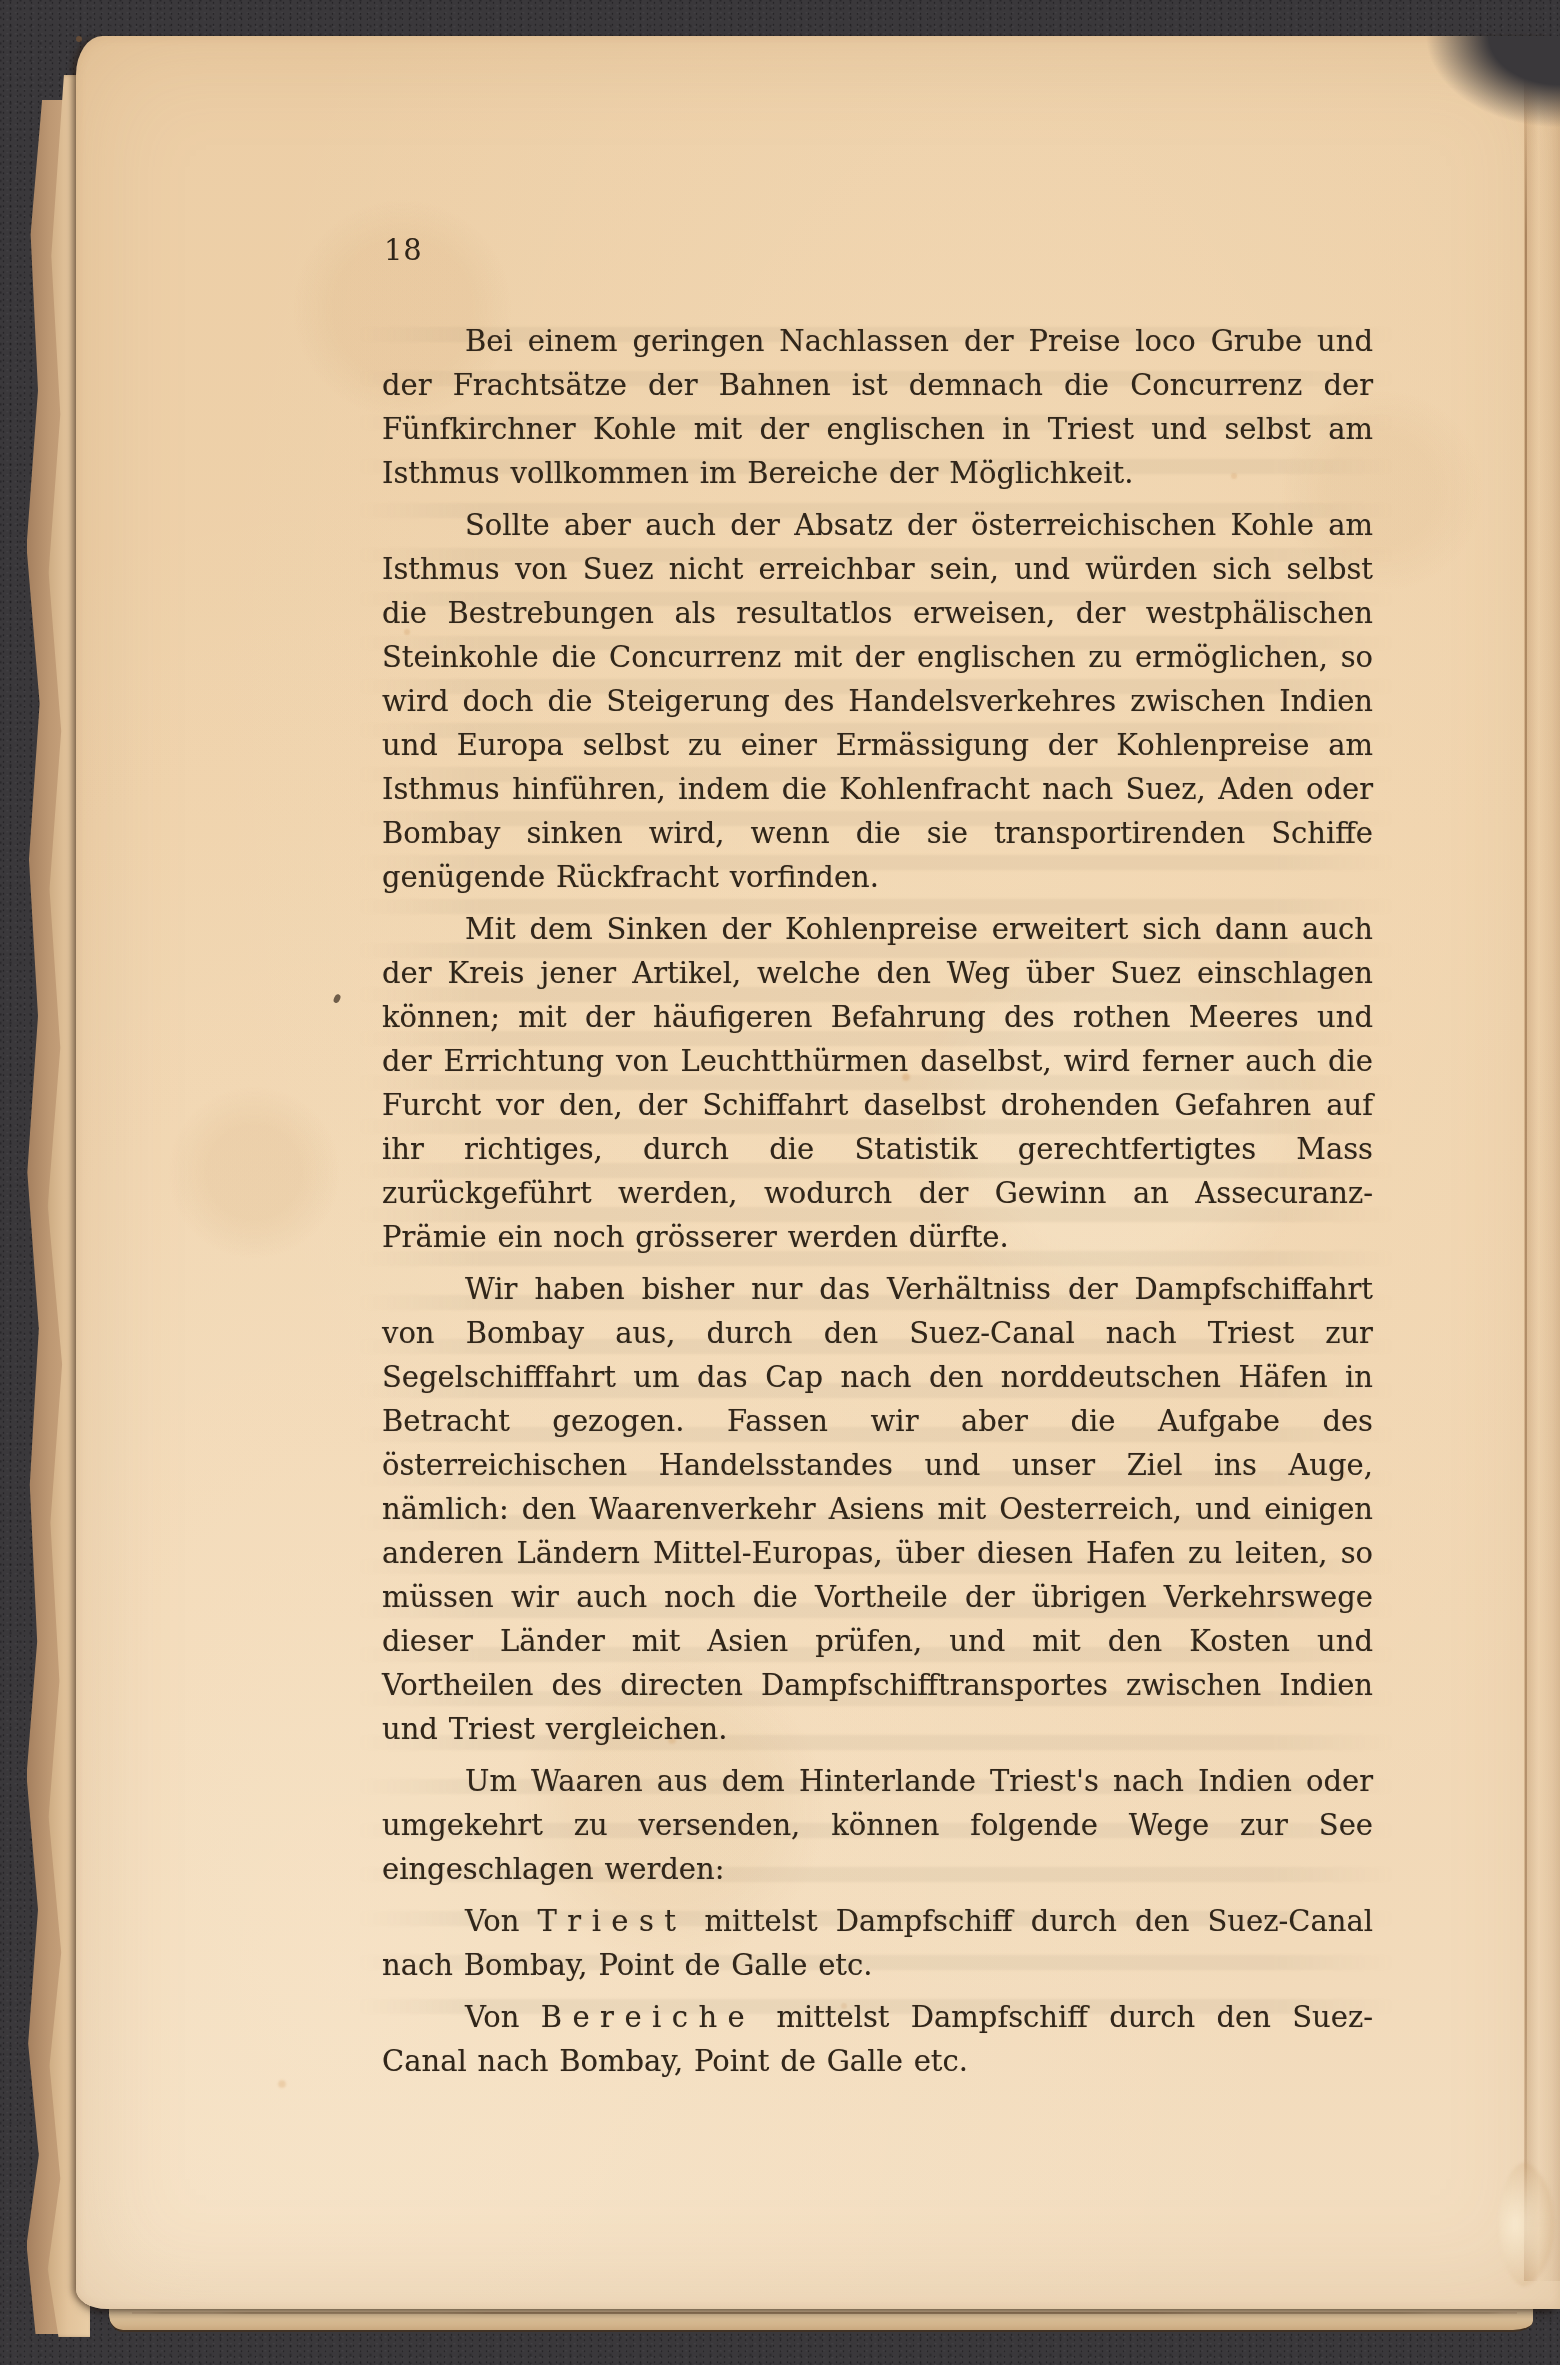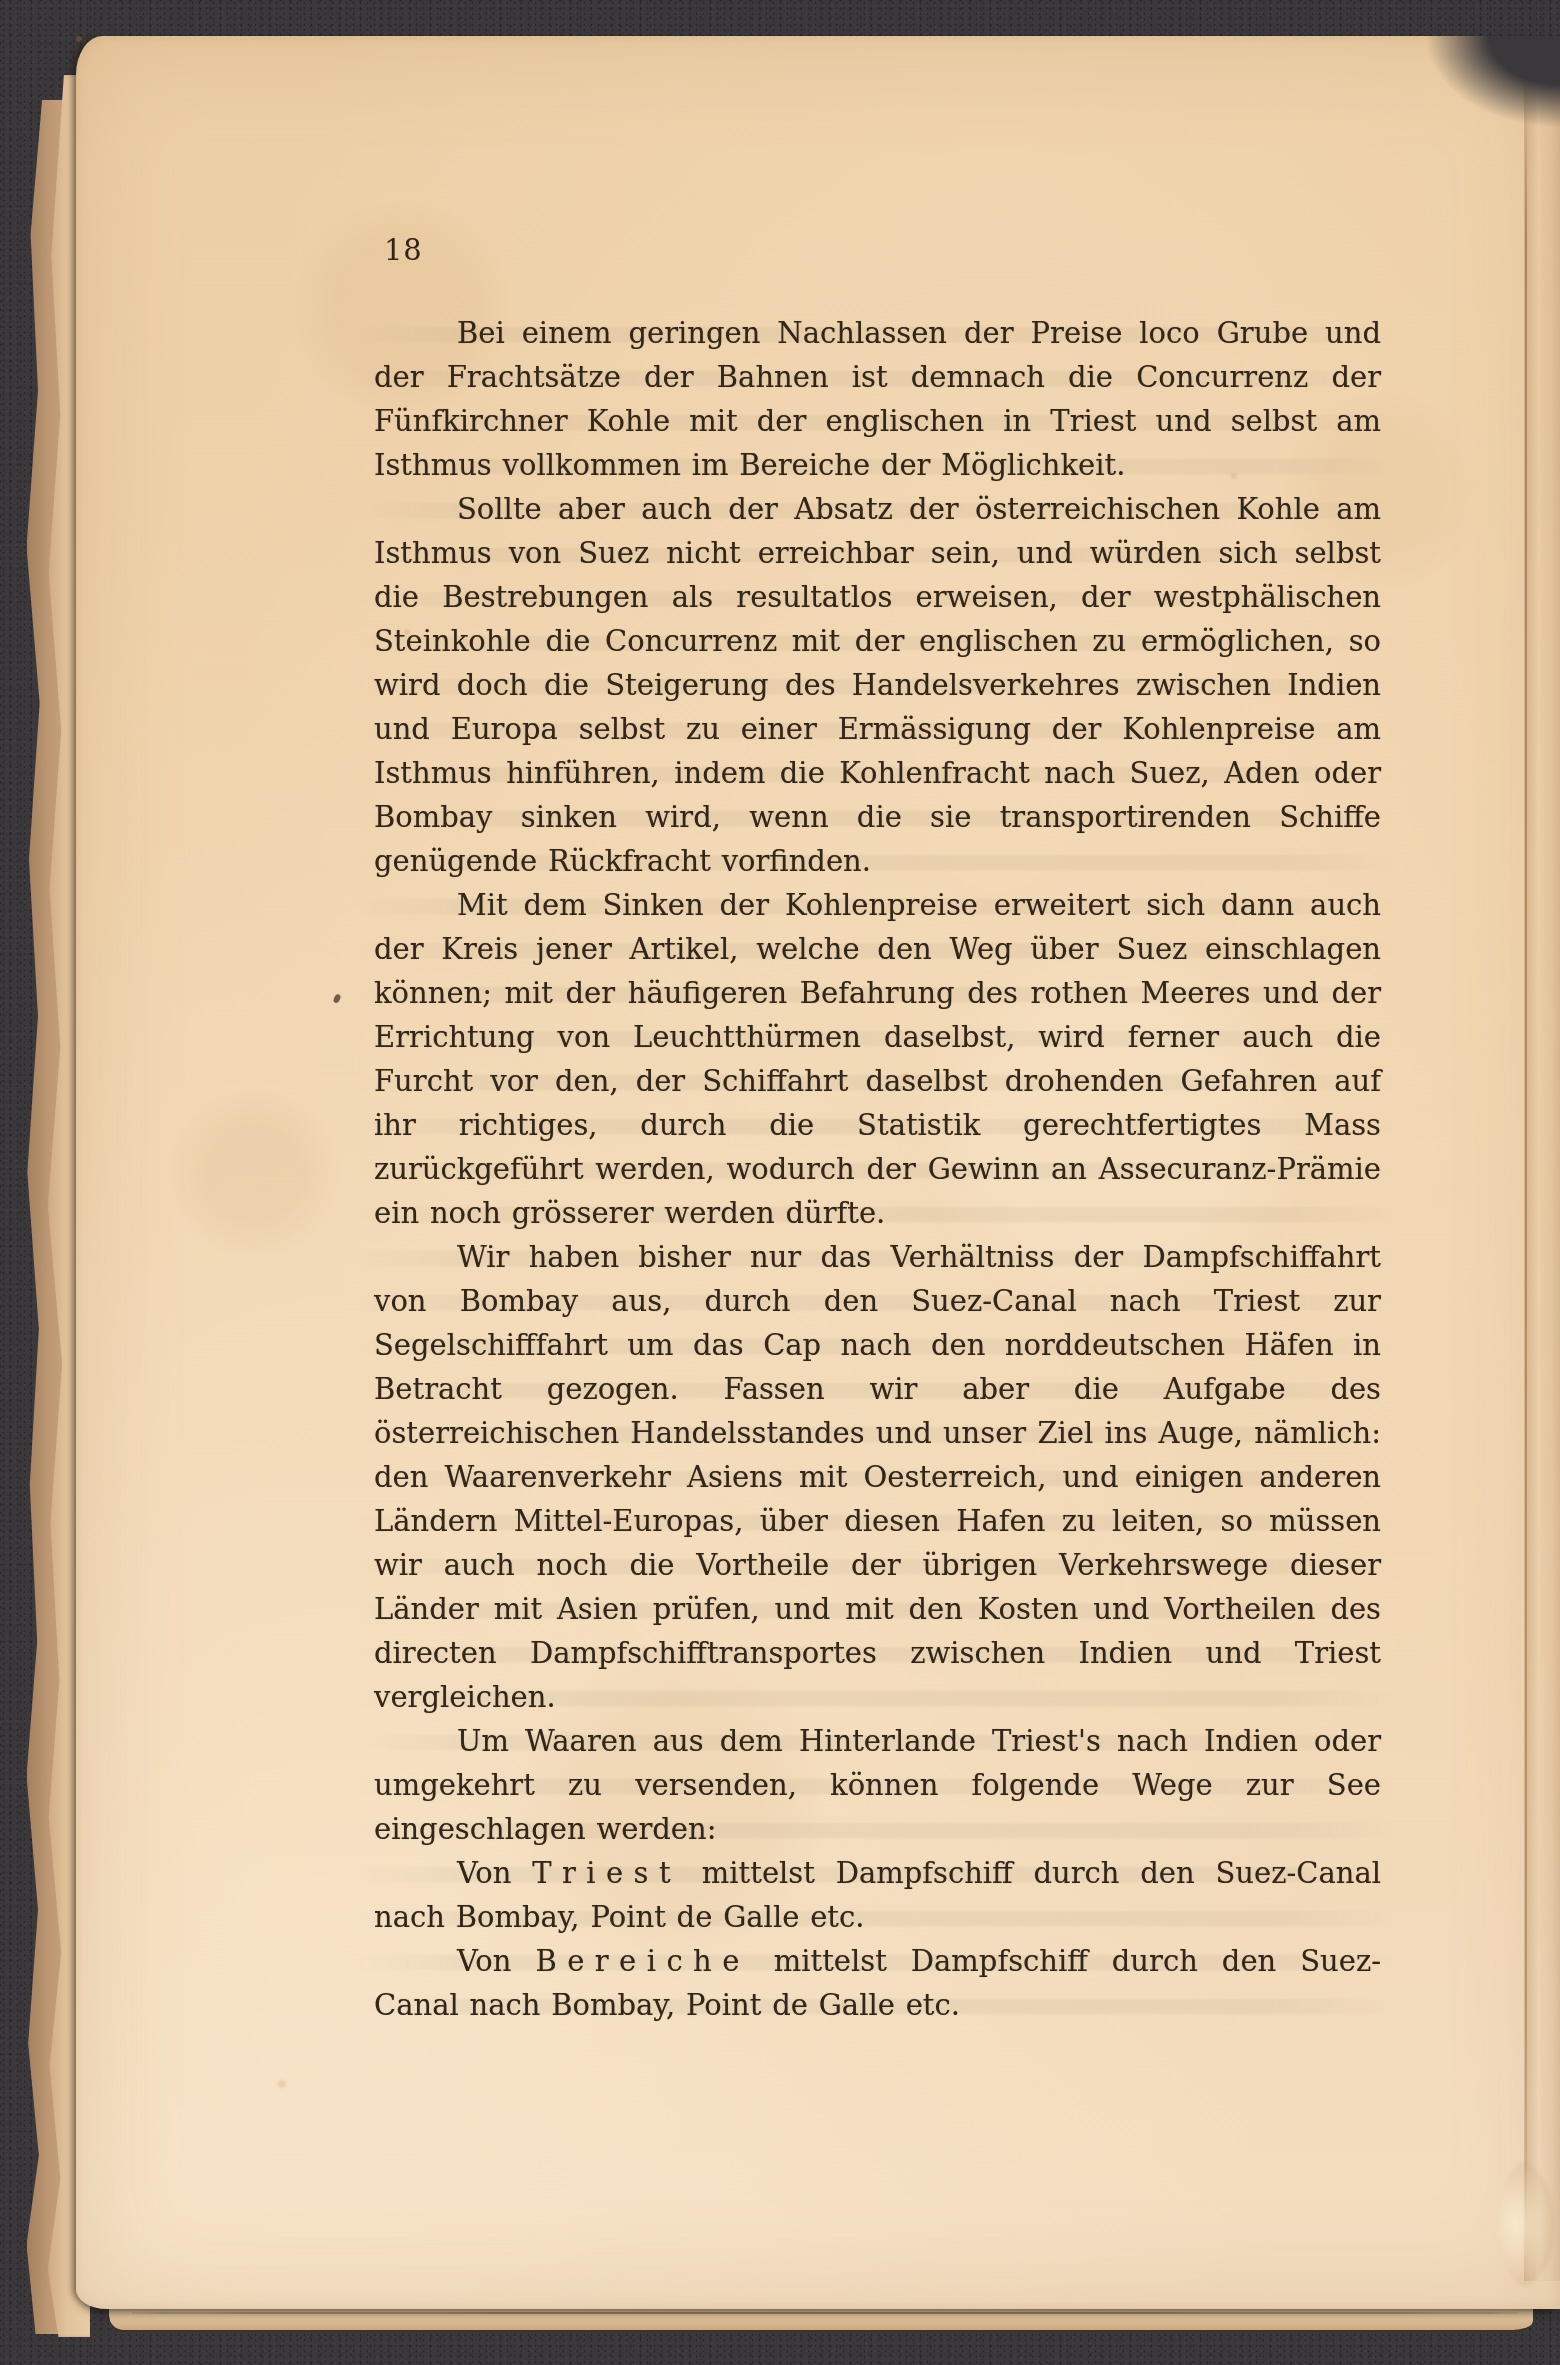--- a/index.html
+++ b/index.html
@@ -136,21 +136,21 @@
     letter-spacing: 0.8px;
   }
   .text-block {
     position: absolute; left: 298px; top: 275px; width: 1007px;
     font-size: 29px; line-height: 44px; color: #30261a;
     text-align: justify;
     text-shadow: 0 0 0.8px rgba(48,38,26,.35);
     word-spacing: 1.6px;
   }
   .text-block p {
-    margin: 0;
+    margin: 8px;
     text-indent: 83px;
   }
   .spaced { letter-spacing: .36em; }
   
   .ink-speck {
     position: absolute; left: 258px; top: 958px; width: 5.5px; height: 9.4px;
     background: rgba(55,42,28,.7); border-radius: 50%;
     transform: rotate(24deg);
   }
 </style>

